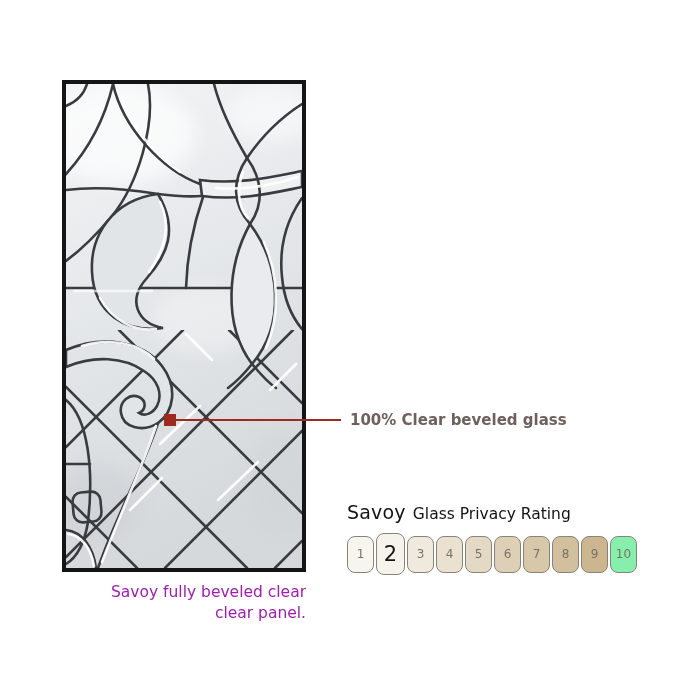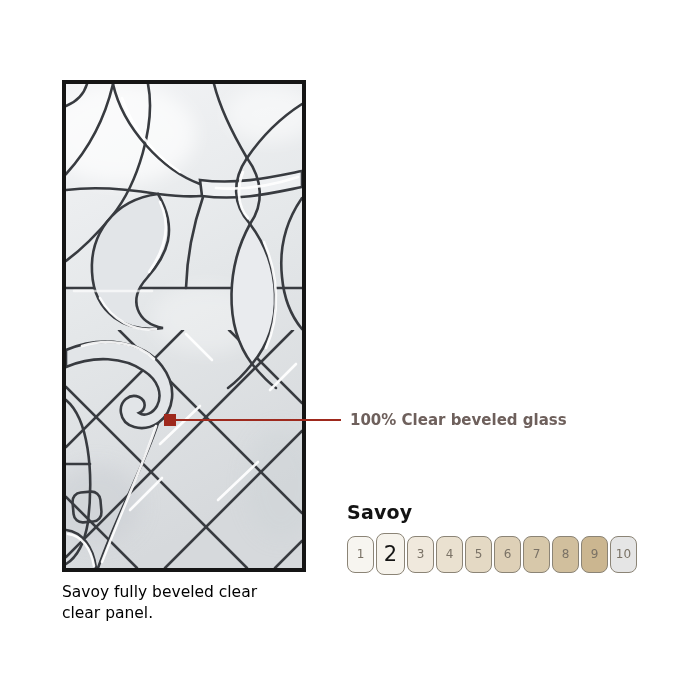--- a/index.html
+++ b/index.html
@@ -6,29 +6,29 @@
   .stage {
     position:relative; width:700px; height:700px; background:#ffffff;
     font-family:"DejaVu Sans","Liberation Sans",sans-serif; overflow:hidden;
   }
   .frame {
     position:absolute; left:62px; top:80px; width:244px; height:492px;
     border:4px solid #151515; box-sizing:border-box; background:#e2e5e8;
   }
   .frame svg { display:block; width:100%; height:100%; }
   .caption {
-    position:absolute; left:62px; top:582px; width:244px; text-align:left;
-    font-size:15.5px; line-height:21px; color:#000000;
+    position:absolute; left:62px; top:582px; width:244px; text-align:right;
+    font-size:15.5px; line-height:21px; color:#a21caf;
   }
   .marker { position:absolute; left:164px; top:414px; width:12px; height:12px; }
   .callout-line { position:absolute; left:176px; top:419px; width:165px; height:2px; }
   .callout-text { position:absolute; left:350px; top:411px; font-size:15px; color:#6e605c; }
   .rating { position:absolute; left:347px; top:501px; }
   .rating-heading { display:flex; align-items:baseline; gap:7px; color:#131313; }
-  .product { font-size:19px; font-weight:bold; letter-spacing:0.2px; }
+  .product { font-size:19px; font-weight:normal; letter-spacing:0.2px; }
   .rating-title { font-size:15.5px; }
   .scale { display:flex; align-items:center; gap:2px; margin-top:9px; height:44px; }
   .scale-box {
     width:27px; height:37px; border:1.5px solid #8b8476; border-radius:8px;
     box-sizing:border-box; display:flex; align-items:center; justify-content:center;
     font-size:12px; color:#7a7266;
   }
   .scale-box.selected { width:29px; height:42px; font-size:21px; color:#161616; }
 </style>
 </head>
@@ -130,28 +130,29 @@
     <div>clear panel.</div>
   </div>
 
   <div class="marker" id="marker" style="background: rgb(158, 41, 29);"></div>
   <div class="callout-line" id="callout-line" style="background: rgb(158, 41, 29);"></div>
   <div class="callout-text" id="callout-text" style="color: rgb(110, 96, 92); font-weight: bold;">100% Clear beveled glass</div>
 
   <div class="rating">
     <div class="rating-heading">
       <span class="product">Savoy</span>
+      <span class="rating-title">Glass Privacy Rating</span>
     </div>
     <div class="scale" id="scale">
         <div class="scale-box" style="background: rgb(247, 245, 240); border-color: rgb(139, 132, 118); color: rgb(122, 114, 102);">1</div>
         <div class="scale-box selected" style="background: rgb(246, 243, 236); border-color: rgb(139, 132, 118); color: rgb(22, 22, 22);">2</div>
         <div class="scale-box" style="background: rgb(240, 233, 221); border-color: rgb(139, 132, 118); color: rgb(122, 114, 102);">3</div>
         <div class="scale-box" style="background: rgb(234, 225, 208); border-color: rgb(139, 132, 118); color: rgb(122, 114, 102);">4</div>
         <div class="scale-box" style="background: rgb(228, 217, 196); border-color: rgb(139, 132, 118); color: rgb(122, 114, 102);">5</div>
         <div class="scale-box" style="background: rgb(222, 208, 183); border-color: rgb(139, 132, 118); color: rgb(122, 114, 102);">6</div>
         <div class="scale-box" style="background: rgb(215, 200, 170); border-color: rgb(139, 132, 118); color: rgb(122, 114, 102);">7</div>
         <div class="scale-box" style="background: rgb(209, 191, 157); border-color: rgb(139, 132, 118); color: rgb(122, 114, 102);">8</div>
         <div class="scale-box" style="background: rgb(203, 182, 144); border-color: rgb(139, 132, 118); color: rgb(122, 114, 102);">9</div>
-        <div class="scale-box" style="background: #e5e5e5; border-color: rgb(139, 132, 118); color: rgb(122, 114, 102);">10</div>
+        <div class="scale-box" style="background: #86efac; border-color: rgb(139, 132, 118); color: rgb(122, 114, 102);">10</div>
       </div>
   </div>
 
 </div>
 
 </body></html>

